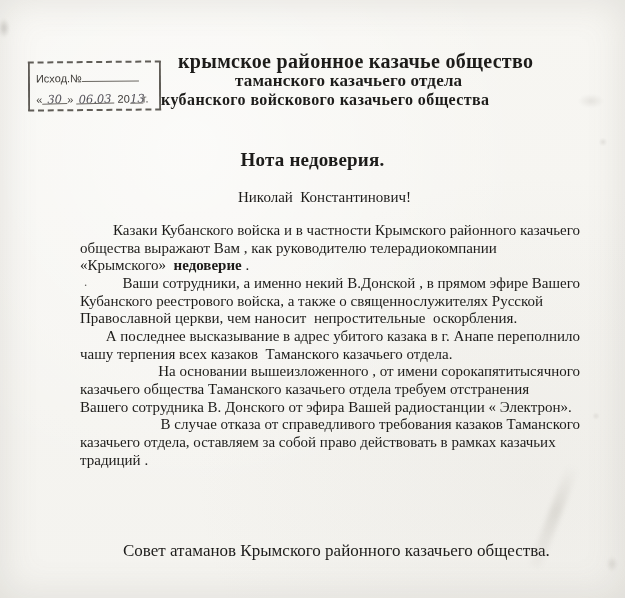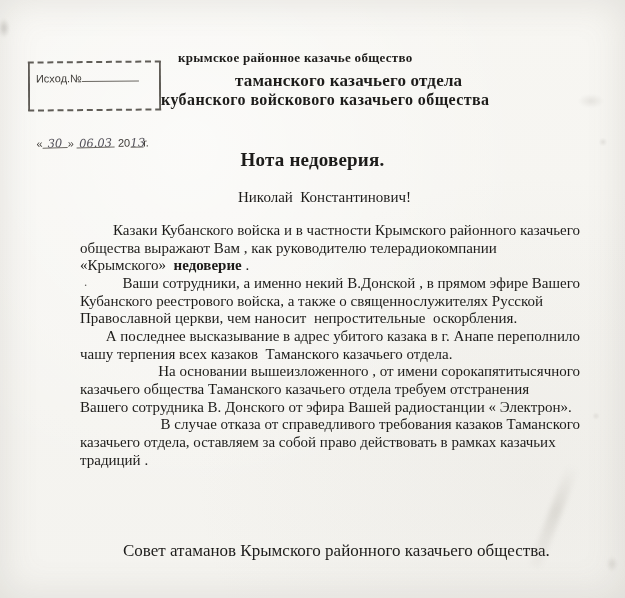--- a/index.html
+++ b/index.html
@@ -32,24 +32,24 @@
   .blank{
     display:inline-block;border-bottom:1.4px solid rgba(70,66,60,0.8);
     height:11px;vertical-align:baseline;text-align:center;
   }
   .blank-no{width:57px;}
   .hand{
     font-family:"DejaVu Serif","Liberation Serif",serif;
     font-style:italic;color:#54525a;font-size:11.5px;
     transform:rotate(-1deg);
   }
-  .w-day{width:25px;margin-top:44px;} .w-month{width:38px;} .w-yr{width:13px;}
+  .w-day{width:25px;} .w-month{width:38px;} .w-yr{width:13px;}
   
   .hline{position:absolute;font-weight:bold;white-space:nowrap;}
-  .h1{left:178px;top:50px;font-size:13px;letter-spacing:0.3px;}
+  .h1{left:178px;top:50px;font-size:20px;letter-spacing:0.3px;}
   .h2{left:205px;top:71px;font-size:17px;letter-spacing:0.2px;margin-left:30px;}
   .h3{left:161px;top:91px;font-size:16px;letter-spacing:0.4px;}
   
   .title{position:absolute;left:0;right:0;top:149px;text-align:center;
          font-size:19px;font-weight:bold;letter-spacing:0.2px;}
   .salutation{position:absolute;left:222px;top:189px;font-size:15px;margin-left:16px;}
   
   .body-block{position:absolute;left:80px;top:222px;width:500px;
               font-size:15px;line-height:17.65px;}
   .line{white-space:pre;position:relative;}

